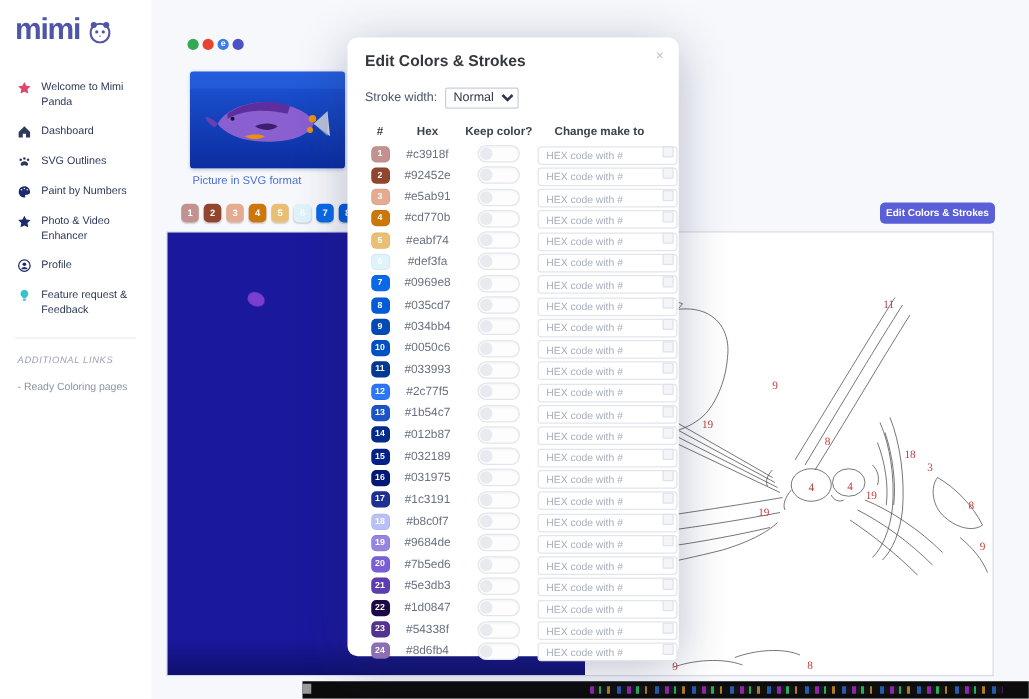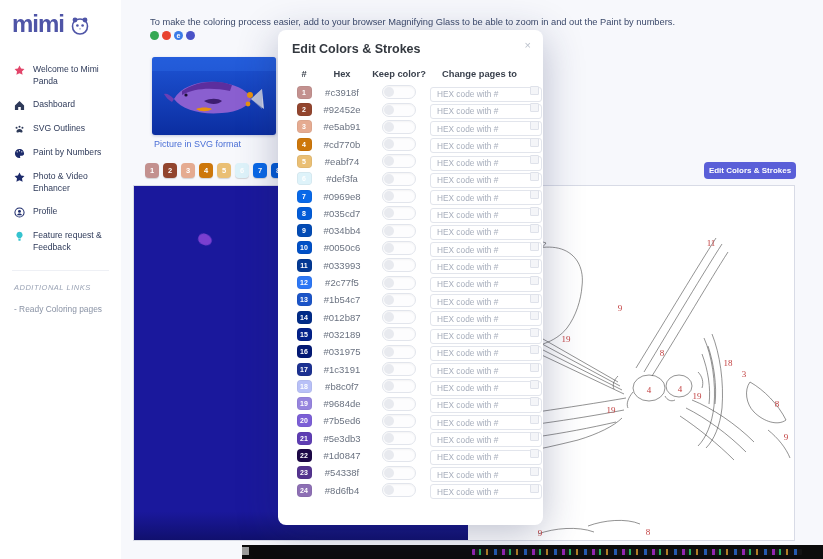--- a/index.html
+++ b/index.html
@@ -160,21 +160,20 @@
       </div>
     <div class="side-divider"></div>
     <div class="additional-header">ADDITIONAL LINKS</div>
     <div id="additional-links">
         <div class="additional-link">- Ready Coloring pages</div>
       </div>
   </nav>
 
   <main class="content">
 
-    <div class="notice">To make the coloring process easier, add to your browser Magnifying Glass to be able to zoom in and out the Paint by numbers.</div>
     <div class="browser-icons" id="browser-icons">
         <span class="b-icon" style="background: rgb(53, 168, 83);"></span>
         <span class="b-icon" style="background: rgb(232, 67, 47);"></span>
         <span class="b-icon" style="background: rgb(59, 124, 232);">e</span>
         <span class="b-icon" style="background: rgb(74, 82, 199);"></span>
       </div>
 
     <div class="thumb-card">
       <svg width="124" height="78" viewBox="0 0 124 78">
         <defs>
@@ -274,26 +273,30 @@
     <div class="bottom-bar">
       <div class="bar-noise"></div>
       <div class="bar-corner"></div>
     </div>
   </main>
 
   <section class="modal">
     <div class="modal-title">Edit Colors &amp; Strokes</div>
     <div class="modal-close">×</div>
 
+    <div class="stroke-row">
+      <span class="stroke-label">Stroke width:</span>
+      <select class="stroke-select" id="stroke-select"><option>Normal</option></select>
+    </div>
 
     <div class="grid-header">
       <span class="gh">#</span>
       <span class="gh">Hex</span>
       <span class="gh">Keep color?</span>
-      <span class="gh">Change pages to</span>
+      <span class="gh">Change make to</span>
     </div>
 
     <div class="color-rows" id="color-rows">
         <div class="color-row">
           <span class="row-badge" style="background:#c3918f">1</span>
           <span class="row-hex">#c3918f</span>
           <span class="row-toggle">
             <span class="knob"></span>
           </span>
           <span class="row-input-wrap"><input class="row-input" placeholder="HEX code with #" style=""><span class="row-colorbox"></span></span>

